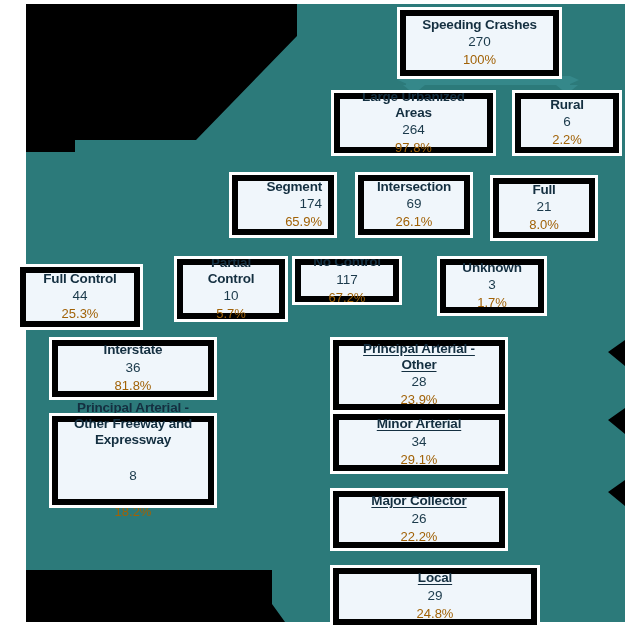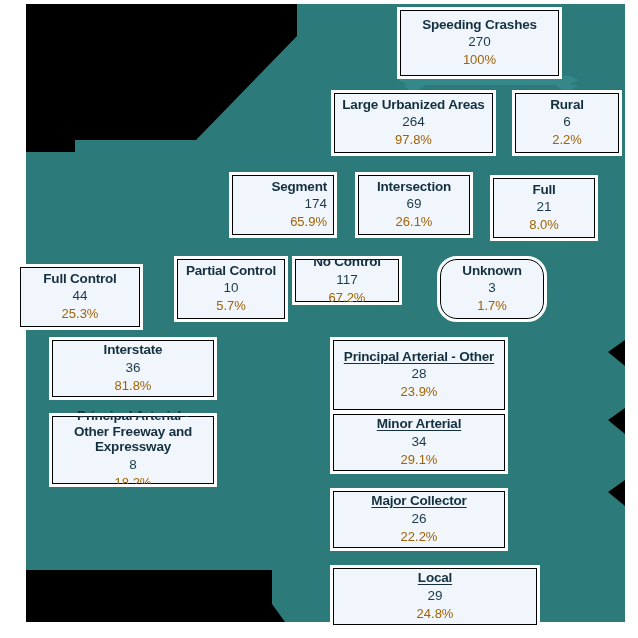--- a/index.html
+++ b/index.html
@@ -110,21 +110,21 @@
     width: 0; height: 0;
     border-top: 4.5px solid transparent;
     border-bottom: 4.5px solid transparent;
     border-left: 9px solid #35888a;
   }
   
   .node {
     position: absolute;
     box-sizing: border-box;
     background: #f0f6fb;
-    border: 1px solid #000000;
+    border: 6px solid #000000;
     outline: 3px solid #ffffff;
     color: #1b3a4b;
     text-align: center;
     padding: 7px 6px 8px 6px;
     display: flex;
     flex-direction: column;
     justify-content: center;
     align-items: center;
   }
   .node-title {
@@ -214,33 +214,33 @@
     <div class="node-count">10</div>
     <div class="node-pct">5.7%</div>
   </div>
 
   <div class="node" style="left:295px; top:259px; width:104px; height:43px;">
     <div class="node-title">No Control</div>
     <div class="node-count">117</div>
     <div class="node-pct">67.2%</div>
   </div>
 
-  <div class="node" style="left:440px; top:259px; width:104px; height:60px;border-radius:17px;">
+  <div class="node" style="left:440px; top:259px; width:104px; height:54px;">
     <div class="node-title">Unknown</div>
     <div class="node-count">3</div>
     <div class="node-pct">1.7%</div>
   </div>
 
   <div class="node" style="left:52px; top:340px; width:162px; height:57px;">
     <div class="node-title">Interstate</div>
     <div class="node-count">36</div>
     <div class="node-pct">81.8%</div>
   </div>
 
-  <div class="node" style="left:52px; top:416px; width:162px; height:68px;">
+  <div class="node" style="left:52px; top:416px; width:162px; height:89px;gap:18px;">
     <div class="node-title">Principal Arterial - Other Freeway and Expressway</div>
     <div class="node-count">8</div>
     <div class="node-pct">18.2%</div>
   </div>
 
   <div class="node" style="left:333px; top:340px; width:172px; height:70px;">
     <div class="node-title underline">Principal Arterial - Other</div>
     <div class="node-count">28</div>
     <div class="node-pct">23.9%</div>
   </div>

